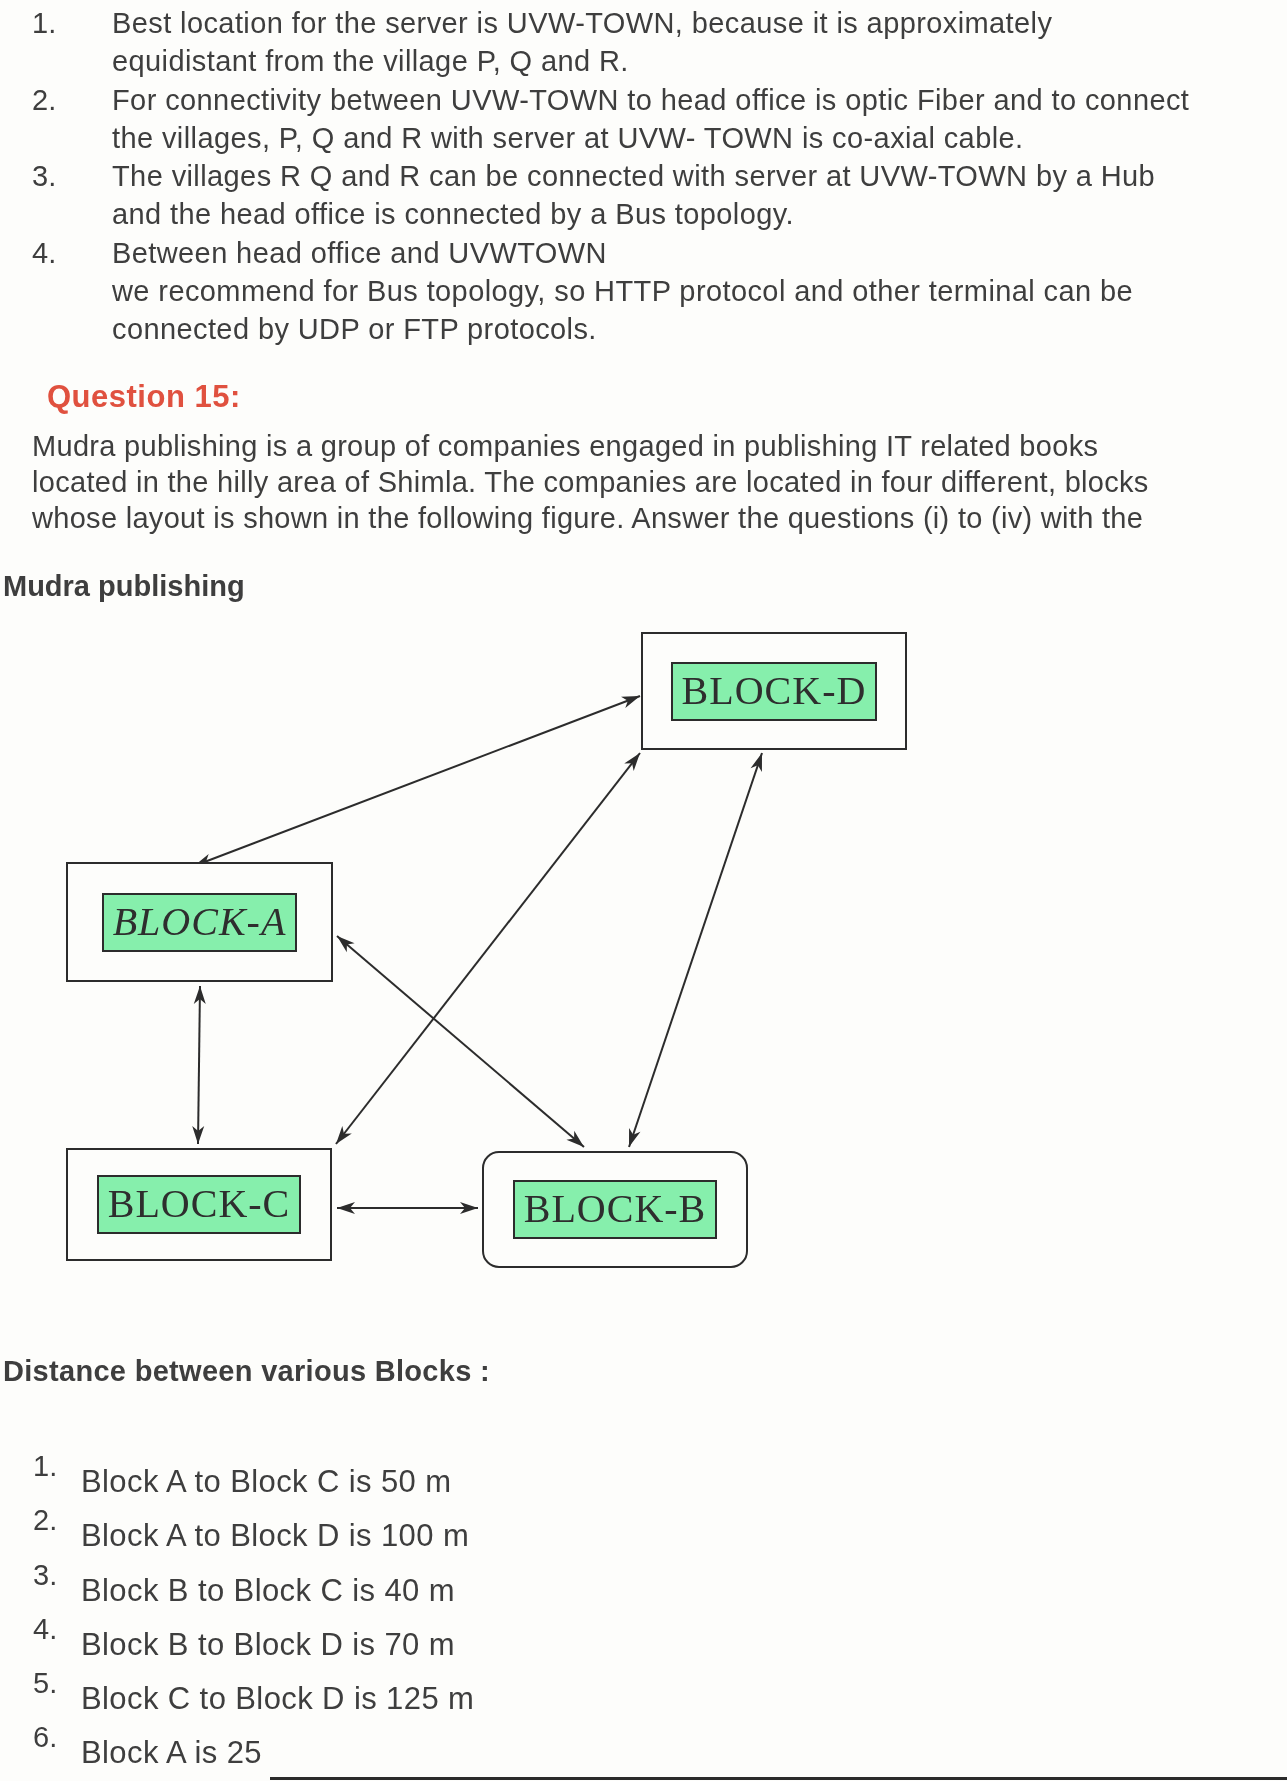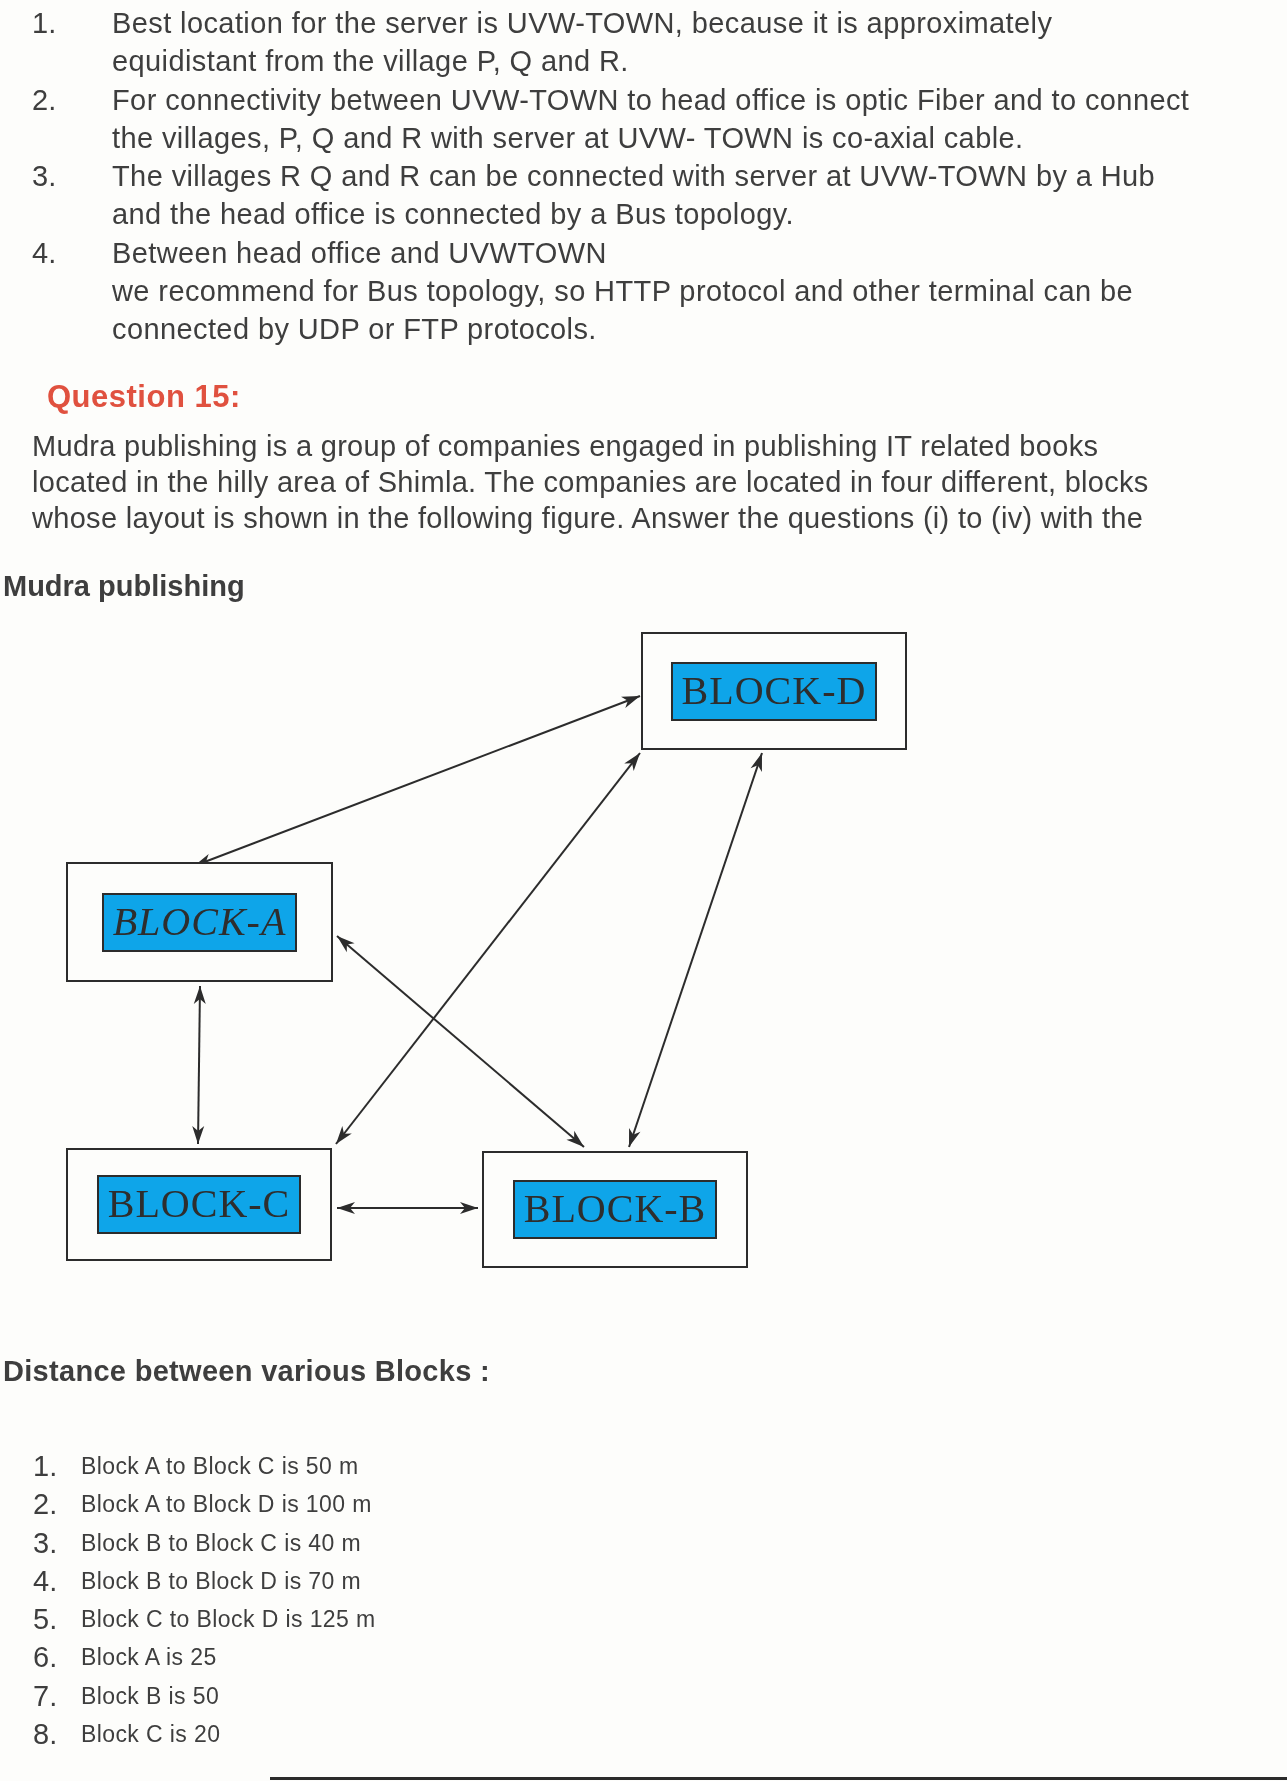--- a/index.html
+++ b/index.html
@@ -26,37 +26,37 @@
   
   .diagram-layer { position:absolute; left:0; top:0; width:1287px; height:1781px; }
   .connectors { position:absolute; left:0; top:0; }
   .block {
     position:absolute; box-sizing:border-box;
     border:2.5px solid #2c2c2c; background:#fdfdfb;
     display:flex; align-items:center; justify-content:center;
   }
   .block-inner {
     box-sizing:border-box; border:2.5px solid #2c2c2c;
-    padding:3px 9px 5px 9px; background:#0ea5e9;
+    padding:3px 9px 5px 9px; background:#86efac;
   }
   .block-label {
     font-family:"Liberation Serif", serif; font-size:40px; color:#2e2e2e;
     letter-spacing:1px; white-space:nowrap;
   }
   .block-d { left:641px; top:632px; width:266px; height:118px; }
   .block-a { left:66px;  top:862px; width:267px; height:120px;font-style:italic; }
   .block-c { left:66px;  top:1148px; width:266px; height:113px; }
-  .block-b { left:482px; top:1151px; width:266px; height:117px; }
+  .block-b { left:482px; top:1151px; width:266px; height:117px;border-radius:17px; }
 
   
   .dist-heading { position:absolute; left:3px; top:1355px; font-size:29px; font-weight:bold; letter-spacing:0.3px; }
   .dist-list { position:absolute; left:0; top:1447px; width:1287px; }
   .dist-item { display:flex; }
   .dist-num { flex:0 0 48px; margin-left:33px; font-size:29px; line-height:38.3px; }
-  .dist-text { font-size:23px; line-height:38.3px; white-space:nowrap; letter-spacing:0.4px; }
+  .dist-text { font-size:31px; line-height:38.3px; white-space:nowrap; letter-spacing:0.4px;margin-top:16px; }
 
   .bottom-rule { position:absolute; left:270px; top:1777px; width:1017px; height:3px; background:#2b2b2b; }
 </style>
 </head>
 <body>
 
 <div class="page">
 
   <div class="answers">
     <div class="ans-item">

